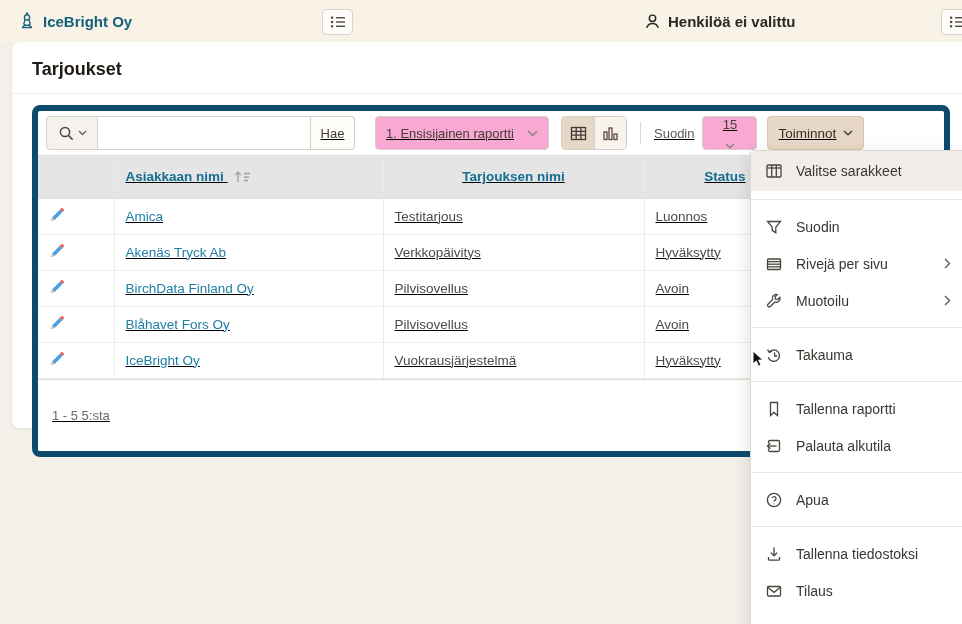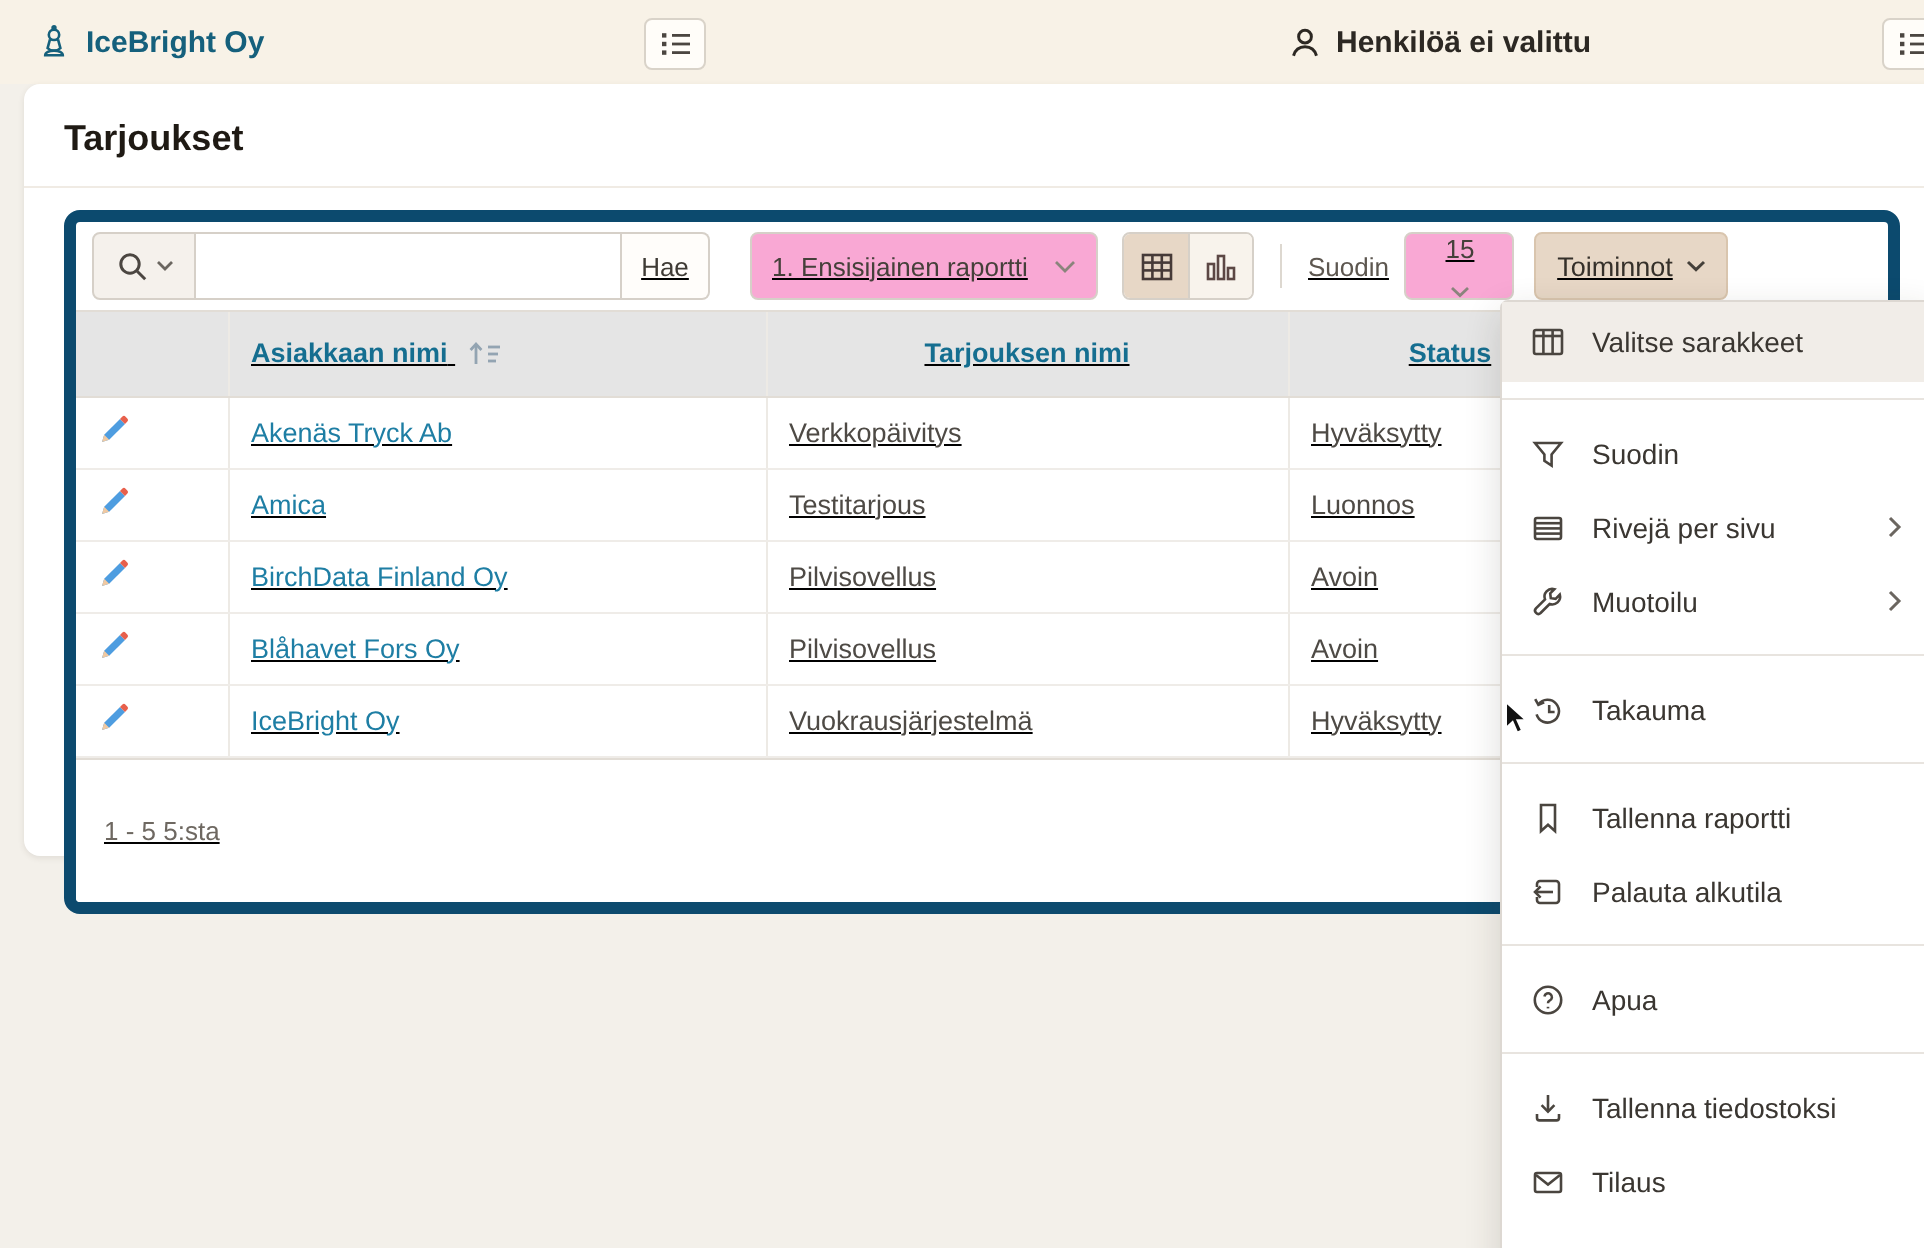--- a/index.html
+++ b/index.html
@@ -308,35 +308,35 @@
         </thead>
         <tbody>
           <tr>
             <td class="cell-edit"><span class="edit-btn">
                   <svg width="16" height="16" viewBox="0 0 16 16">
                     <path d="M2 14 L3.1 10.4 L11 2.5 L13.5 5 L5.6 12.9 Z" fill="#4e9de0"></path>
                     <path d="M11 2.5 L12.2 1.3 Q13 0.55 13.8 1.35 L14.65 2.2 Q15.45 3 14.7 3.8 L13.5 5 Z" fill="#e8604c"></path>
                     <path d="M2 14 L3.1 10.4 L5.6 12.9 Z" fill="#f0c9a2"></path>
                   </svg>
                 </span></td>
-            <td><a class="row-link">Akenäs Tryck Ab</a></td>
-            <td>Verkkopäivitys</td>
-            <td>Hyväksytty</td>
+            <td><a class="row-link">Amica</a></td>
+            <td>Testitarjous</td>
+            <td>Luonnos</td>
           </tr>
           <tr>
             <td class="cell-edit"><span class="edit-btn">
                   <svg width="16" height="16" viewBox="0 0 16 16">
                     <path d="M2 14 L3.1 10.4 L11 2.5 L13.5 5 L5.6 12.9 Z" fill="#4e9de0"></path>
                     <path d="M11 2.5 L12.2 1.3 Q13 0.55 13.8 1.35 L14.65 2.2 Q15.45 3 14.7 3.8 L13.5 5 Z" fill="#e8604c"></path>
                     <path d="M2 14 L3.1 10.4 L5.6 12.9 Z" fill="#f0c9a2"></path>
                   </svg>
                 </span></td>
-            <td><a class="row-link">Amica</a></td>
-            <td>Testitarjous</td>
-            <td>Luonnos</td>
+            <td><a class="row-link">Akenäs Tryck Ab</a></td>
+            <td>Verkkopäivitys</td>
+            <td>Hyväksytty</td>
           </tr>
           <tr>
             <td class="cell-edit"><span class="edit-btn">
                   <svg width="16" height="16" viewBox="0 0 16 16">
                     <path d="M2 14 L3.1 10.4 L11 2.5 L13.5 5 L5.6 12.9 Z" fill="#4e9de0"></path>
                     <path d="M11 2.5 L12.2 1.3 Q13 0.55 13.8 1.35 L14.65 2.2 Q15.45 3 14.7 3.8 L13.5 5 Z" fill="#e8604c"></path>
                     <path d="M2 14 L3.1 10.4 L5.6 12.9 Z" fill="#f0c9a2"></path>
                   </svg>
                 </span></td>
             <td><a class="row-link">BirchData Finland Oy</a></td>

